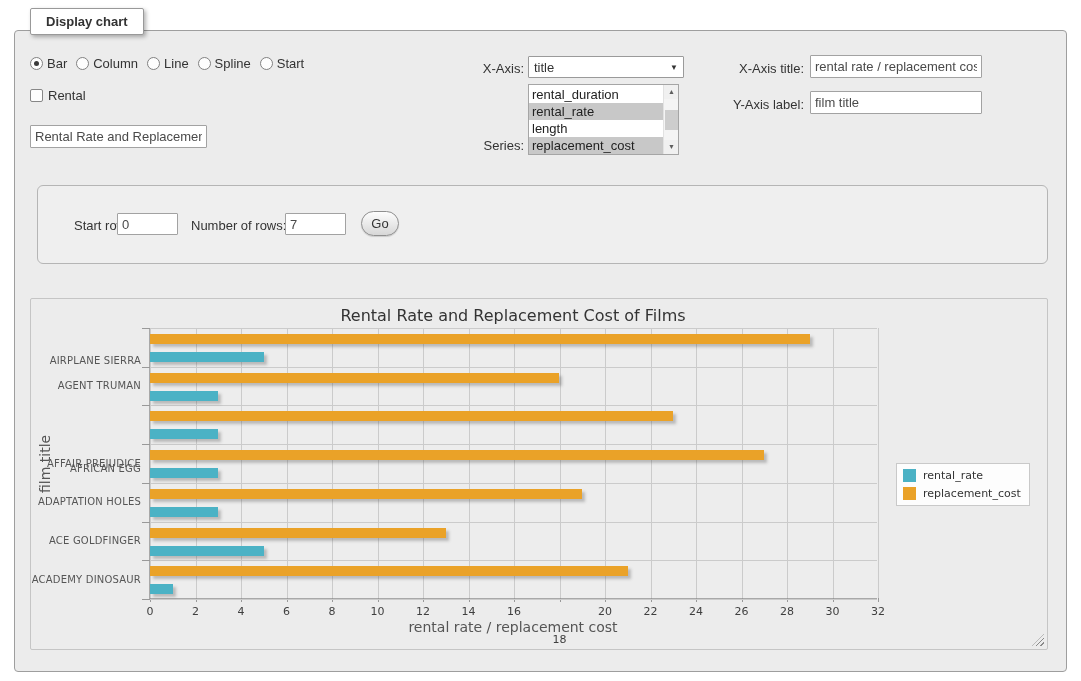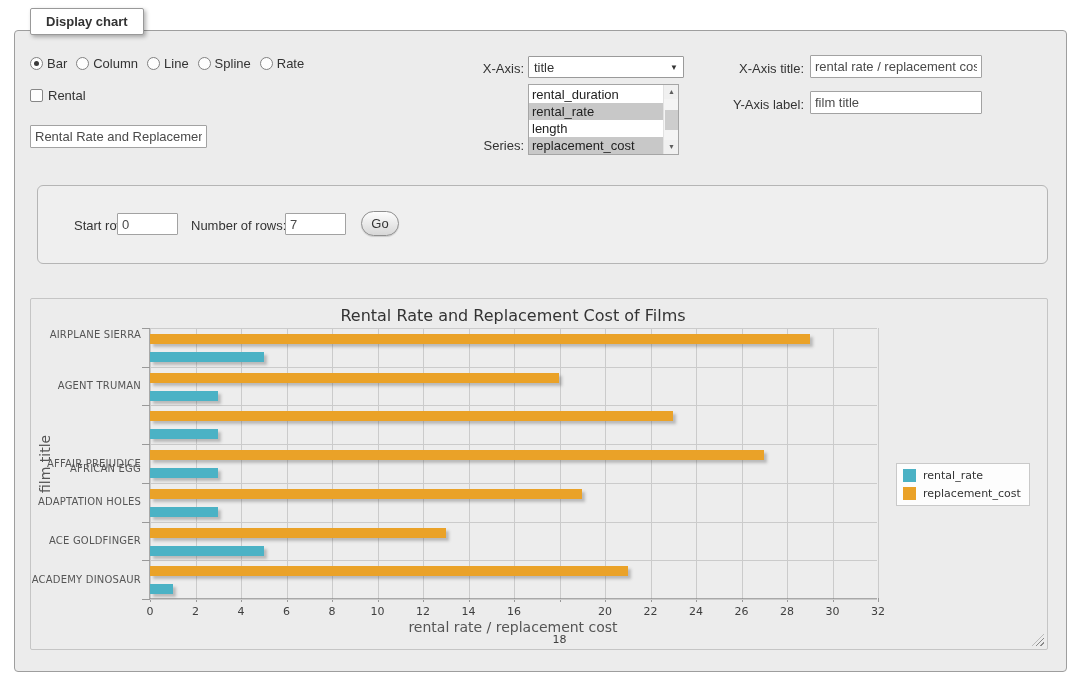--- a/index.html
+++ b/index.html
@@ -102,21 +102,21 @@
     <span class="radio-item">
       <span class="radio"></span>
       <span>Line</span>
     </span>
     <span class="radio-item">
       <span class="radio"></span>
       <span>Spline</span>
     </span>
     <span class="radio-item">
       <span class="radio"></span>
-      <span>Rate</span>
+      <span>Start</span>
     </span>
   </div>
 
 <div class="checkbox-row">
   <span class="checkbox"></span>
   <span>Rental</span>
 </div>
 
 <input class="text-input" style="left: 30px; top: 125px; width: 177px;" value="Rental Rate and Replacement Cost of Films">
 
@@ -218,21 +218,21 @@
       <div class="gridline-h" style="top: 116.143px;"></div>
       <div class="tick-y" style="top: 116.143px;"></div>
       <div class="gridline-h" style="top: 154.857px;"></div>
       <div class="tick-y" style="top: 154.857px;"></div>
       <div class="gridline-h" style="top: 193.571px;"></div>
       <div class="tick-y" style="top: 193.571px;"></div>
       <div class="gridline-h" style="top: 232.286px;"></div>
       <div class="tick-y" style="top: 232.286px;"></div>
       <div class="gridline-h" style="top: 271px;"></div>
       <div class="tick-y" style="top: 271px;"></div>
-      <div class="cat-label" style="top: 1px; padding-left: 40px;">AIRPLANE SIERRA</div>
+      <div class="cat-label" style="top: 27px; padding-left: 40px;">AIRPLANE SIERRA</div>
       <div class="bar" style="background: rgb(75, 178, 197); top: 24px; width: 113.522px;"></div>
       <div class="bar" style="background: rgb(234, 162, 40); top: 6px; width: 659.522px;"></div>
       <div class="cat-label" style="top: 52.0714px;">AGENT TRUMAN</div>
       <div class="bar" style="background: rgb(75, 178, 197); top: 62.7143px; width: 68.0225px;"></div>
       <div class="bar" style="background: rgb(234, 162, 40); top: 44.7143px; width: 409.272px;"></div>
       <div class="cat-label" style="top: 90.7857px; margin-top: 44px;">AFRICAN EGG</div>
       <div class="bar" style="background: rgb(75, 178, 197); top: 101.429px; width: 68.0225px;"></div>
       <div class="bar" style="background: rgb(234, 162, 40); top: 83.4286px; width: 523.022px;"></div>
       <div class="cat-label" style="top: 129.5px;">AFFAIR PREJUDICE</div>
       <div class="bar" style="background: rgb(75, 178, 197); top: 140.143px; width: 68.0225px;"></div>

